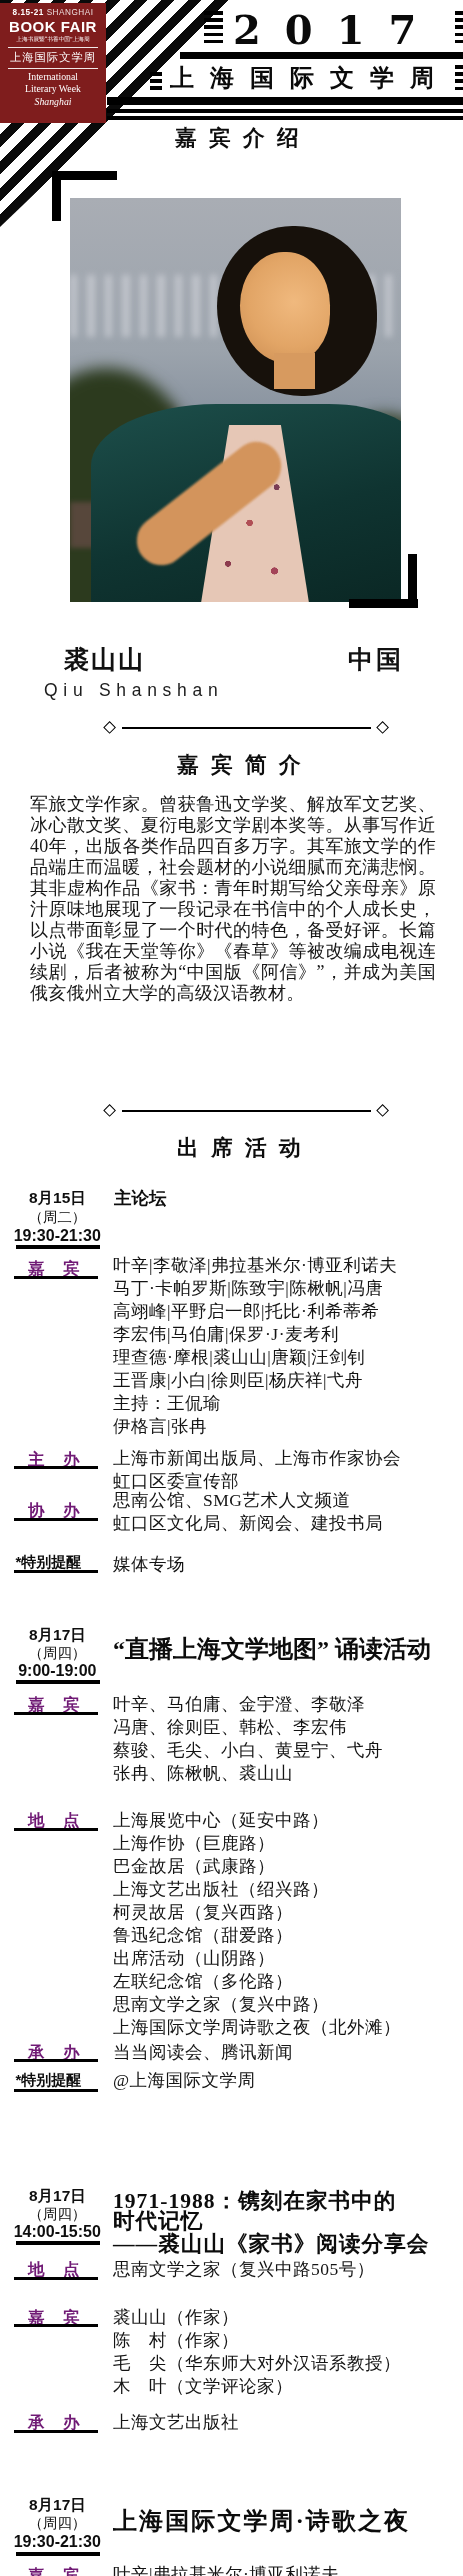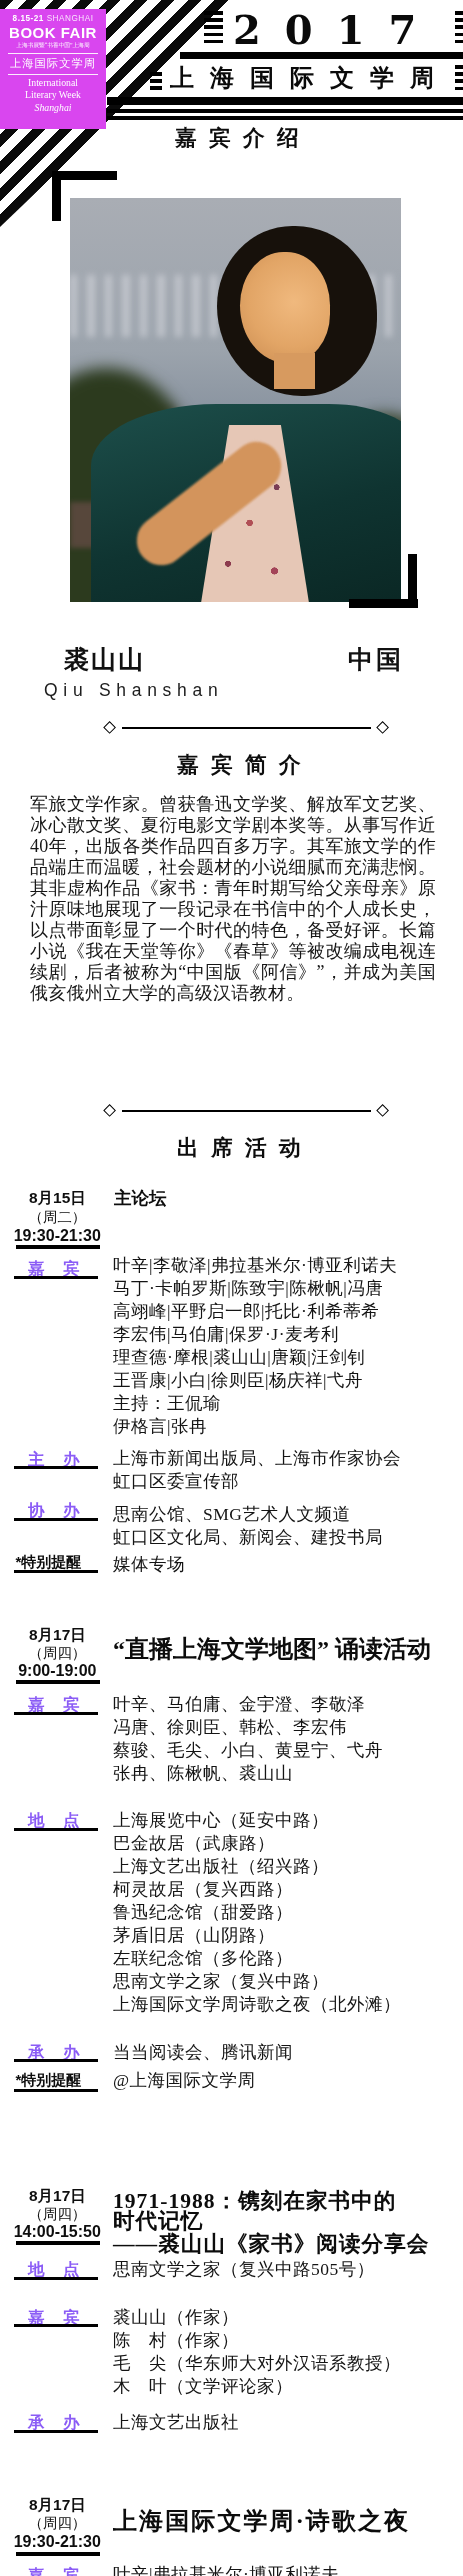--- a/index.html
+++ b/index.html
@@ -9,21 +9,21 @@
   .serif{font-family:"DejaVu Serif","Liberation Serif",serif;}
   .bar{background:#000;}
   
   .stripes-tl{top:0;left:0;width:237px;height:227px;
     background:repeating-linear-gradient(135deg,#0a0a0a 0 9.3px,transparent 9.3px 19px);
     clip-path:polygon(0 0,100% 0,0 100%);}
   .vstack{background:repeating-linear-gradient(180deg,#000 0 3.6px,transparent 3.6px 7.2px);}
   .year{left:233px;top:6.2px;font-size:40px;font-weight:700;letter-spacing:24px;color:#0a0a0a;}
   .htitle{left:170px;top:62px;font-size:24px;font-weight:700;letter-spacing:16px;white-space:nowrap;color:#0a0a0a;}
   .sheading{font-size:21.6px;font-weight:700;letter-spacing:12.4px;white-space:nowrap;color:#0d0d0d;}
-  .tealbox{left:0;top:9px;width:106px;height:120px;background:#d946ef;color:#fff;text-align:center;}
+  .tealbox{left:0;top:3px;width:106px;height:120px;background:#7f1d1d;color:#fff;text-align:center;}
   .lb1{margin-top:5.2px;font-size:8.2px;letter-spacing:0.5px;font-family:"Liberation Sans",sans-serif;}
   .lb1 .bd{font-weight:700;} .lb1 .lt{opacity:.85;}
   .lb2{font-size:15px;font-weight:700;font-family:"Liberation Sans",sans-serif;letter-spacing:0.5px;margin-top:0.5px;}
   .lb3{font-size:5.7px;margin-top:1px;letter-spacing:0;}
   .lbhr{width:90px;height:0.5px;background:rgba(255,255,255,.9);margin:3.1px auto 2.6px auto;}
   .lb4{font-size:11.3px;letter-spacing:1px;}
   .lb5{font-size:9.8px;line-height:12px;}
   .lb6{font-size:9.8px;font-style:italic;margin-top:1px;}
   
   .photo{left:70px;top:198px;width:331px;height:404px;overflow:hidden;
@@ -66,21 +66,21 @@
   
   .ev{position:absolute;left:0;width:464px;}
   .dd{position:absolute;left:14.4px;width:86px;text-align:center;font-family:"Liberation Sans",sans-serif;
       font-weight:700;font-size:15.5px;color:#0e0e0e;white-space:nowrap;}
   .dw{position:absolute;left:14.4px;width:86px;text-align:center;font-family:"Liberation Sans",sans-serif;
       font-size:14.4px;color:#0e0e0e;white-space:nowrap;}
   .dt{position:absolute;left:10.3px;width:94px;text-align:center;font-family:"Liberation Sans",sans-serif;
       font-weight:700;font-size:16px;color:#0e0e0e;white-space:nowrap;}
   .dul{position:absolute;left:15.5px;width:84px;height:3.6px;background:#000;}
   .lb{position:absolute;left:28px;font-family:"Liberation Sans",sans-serif;font-weight:700;
-      font-size:16.5px;letter-spacing:18.5px;white-space:nowrap;color:#8b5cf6;}
+      font-size:16.5px;letter-spacing:18.5px;white-space:nowrap;color:#701a75;}
   .lbt{position:absolute;left:15.5px;font-family:"Liberation Sans",sans-serif;font-weight:700;
       font-size:15px;white-space:nowrap;color:#0d0d0d;text-align:right;}
   .lu{position:absolute;left:14.4px;width:84px;height:3.1px;background:#000;}
   .tt{position:absolute;left:113px;font-weight:700;font-size:24px;white-space:nowrap;letter-spacing:1px;color:#0c0c0c;}
   .tt2{font-size:21.6px;}
   .pt{position:absolute;left:114px;font-family:"Liberation Sans",sans-serif;font-weight:700;font-size:17.5px;color:#0d0d0d;}
   .ls{position:absolute;left:113px;font-size:17.5px;white-space:nowrap;color:#141414;letter-spacing:0.5px;}
   .ls div{height:23px;}
 </style>
 </head>
@@ -177,21 +177,21 @@
 
     <div class="lb" style="top:264px">主办</div>
     <div class="lu" style="top:281px"></div>
     <div class="ls" style="top:261px">
       <div>上海市新闻出版局、上海市作家协会</div>
       <div>虹口区委宣传部</div>
     </div>
 
     <div class="lb" style="top:315px">协办</div>
     <div class="lu" style="top:333px"></div>
-    <div class="ls" style="top:317px">
+    <div class="ls" style="top:303px">
       <div>思南公馆、SMG艺术人文频道</div>
       <div>虹口区文化局、新阅会、建投书局</div>
     </div>
 
     <div class="lbt" style="top:368px">*特别提醒</div>
     <div class="lu" style="top:385px"></div>
     <div class="ls" style="top:367px">
       <div>媒体专场</div>
     </div>
   </div>
@@ -209,25 +209,26 @@
       <div>叶辛、马伯庸、金宇澄、李敬泽</div>
       <div>冯唐、徐则臣、韩松、李宏伟</div>
       <div>蔡骏、毛尖、小白、黄昱宁、弋舟</div>
       <div>张冉、陈楸帆、裘山山</div>
     </div>
 
     <div class="lb" style="top:188px">地点</div>
     <div class="lu" style="top:206px"></div>
     <div class="ls" style="top:186px">
       <div>上海展览中心（延安中路）</div>
+      <div>上海作协（巨鹿路）</div>
       <div>巴金故居（武康路）</div>
       <div>上海文艺出版社（绍兴路）</div>
       <div>柯灵故居（复兴西路）</div>
       <div>鲁迅纪念馆（甜爱路）</div>
-      <div>茅盾旧居（山阴路）</div>
+      <div>出席活动（山阴路）</div>
       <div>左联纪念馆（多伦路）</div>
       <div>思南文学之家（复兴中路）</div>
       <div>上海国际文学周诗歌之夜（北外滩）</div>
     </div>
 
     <div class="lb" style="top:420px">承办</div>
     <div class="lu" style="top:437px"></div>
     <div class="ls" style="top:418px">
       <div>当当阅读会、腾讯新闻</div>
     </div>

